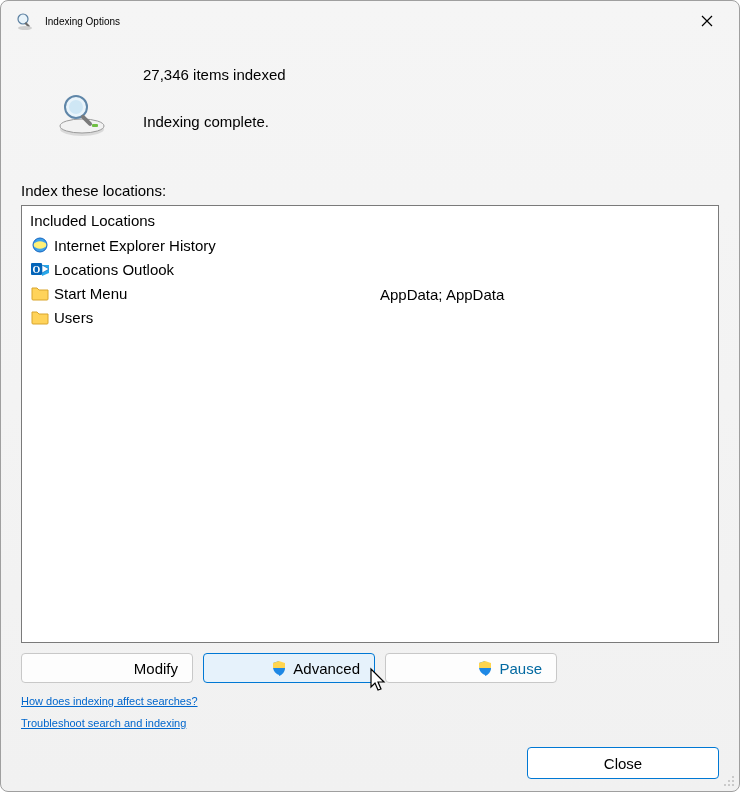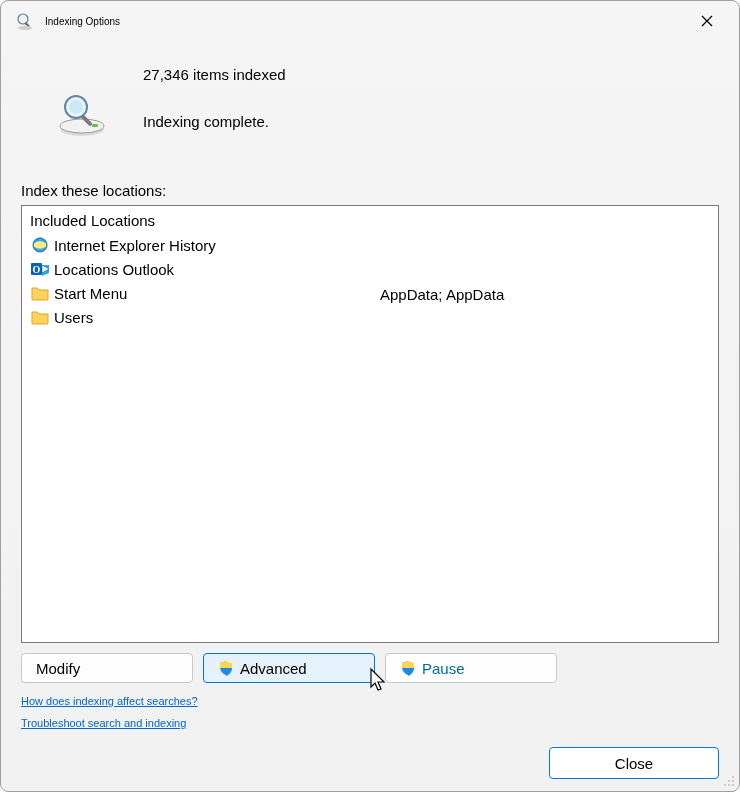--- a/index.html
+++ b/index.html
@@ -103,21 +103,21 @@
     position: relative;
   }
   .btn {
     height: 30px;
     min-width: 172px;
     background: #fdfdfd;
     border: 1px solid #c8c8c8;
     border-radius: 4px;
     display: inline-flex;
     align-items: center;
-    justify-content: flex-start;
+    justify-content: flex-end;
     gap: 6px;
     font: inherit;
     cursor: default;
     padding: 0 14px;
   }
   .btn.highlight {
     border-color: #0078d4;
     background: #e6f2fb;
   }
   .btn.disabled {
@@ -138,21 +138,21 @@
     text-decoration: underline;
     width: fit-content;
   }
   .footer {
     display: flex;
     justify-content: flex-end;
     margin-top: 18px;
   }
   .close-main {
     height: 32px;
-    width: 170px;
+    width: 192px;
     background: #fff;
     border: 1px solid #0078d4;
     border-radius: 4px;
     font: inherit;
     display: flex; align-items: center; justify-content: center;
   }
   .resize-grip {
     position: absolute;
     right: 4px; bottom: 4px;
     width: 14px; height: 14px;

